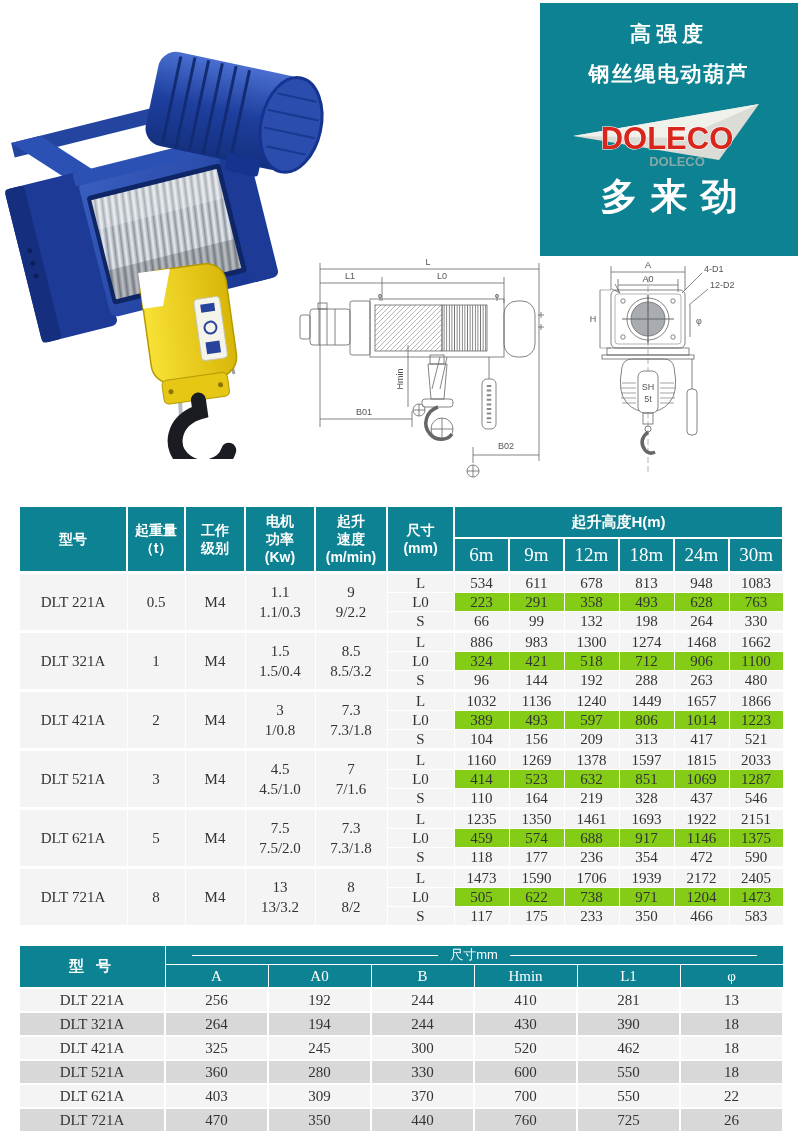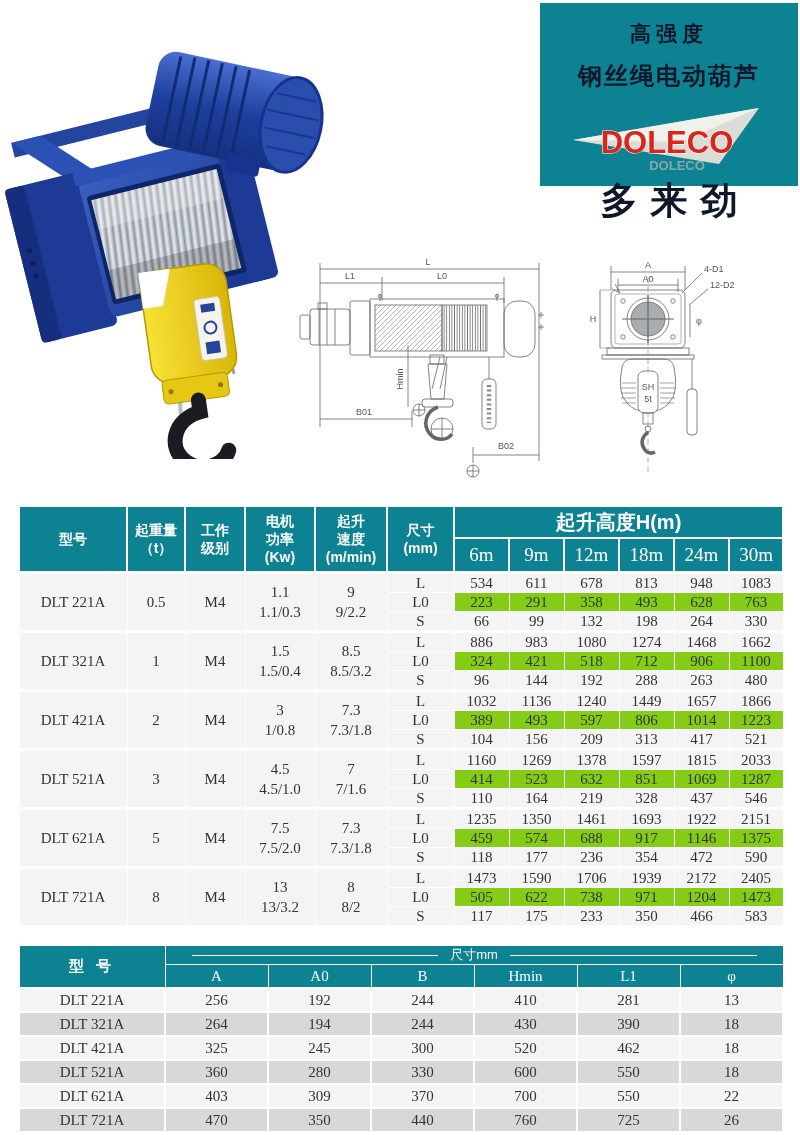--- a/index.html
+++ b/index.html
@@ -1,39 +1,39 @@
 <!DOCTYPE html>
 <html><head>
 <meta charset="utf-8">
 <style>
   html,body{margin:0;padding:0;background:#fff;}
   .page{position:relative;width:800px;height:1135px;background:#fff;overflow:hidden;
         font-family:"Liberation Sans",sans-serif;}
 
   
-  .brand{position:absolute;left:540px;top:3px;width:258px;height:183px;
-         background:#0D8292;color:#0f172a;text-align:center;}
+  .brand{position:absolute;left:540px;top:3px;width:258px;height:253px;
+         background:#0D8292;color:#ffffff;text-align:center;}
   .brand .t1{padding-top:17px;font-size:21px;font-weight:bold;letter-spacing:5px;}
-  .brand .t2{padding-top:12px;font-size:24px;font-weight:bold;letter-spacing:2px;}
+  .brand .t2{padding-top:12px;font-size:21px;font-weight:bold;letter-spacing:2px;}
   .logo-svg{display:block;margin:4px auto 0;width:220px;height:84px;}
   .brand .cn{font-size:37px;font-weight:bold;letter-spacing:13px;padding-left:13px;margin-top:-4px;}
 
   
   .photo{position:absolute;left:0;top:14px;}
   .sideview{position:absolute;left:292px;top:249px;}
   .endview{position:absolute;left:582px;top:249px;}
   .dwg-label{font-family:"Liberation Sans",sans-serif;font-size:9px;fill:#555;}
 
   
   table{border-collapse:collapse;table-layout:fixed;}
   th,td{text-align:center;vertical-align:middle;overflow:hidden;padding:0;}
   .spec{position:absolute;left:18px;top:505px;width:764px;}
   .spec thead th{background:#0D8292;color:#fff;border:2px solid #fff;
                  font-size:14px;font-weight:bold;line-height:1.3;}
-  .spec th.hgroup{font-size:20px;height:30px;}
+  .spec th.hgroup{font-size:15px;height:30px;}
   .spec tr.sub th{font-family:"Liberation Serif",serif;font-size:19px;font-weight:normal;height:32px;margin-top:12px;}
   .spec tbody td{background:#f4f4f4;border:1px solid #fff;height:18px;
                  font-family:"Liberation Serif",serif;font-size:15px;color:#333;}
   .spec tbody td.grey{background:#84cc16;}
   .spec tbody tr.group-start td{border-top:3px solid #fff;}
   .pre{white-space:pre-line;}
   .leftcol{line-height:1.35;}
 
   
   .dims{position:absolute;left:18px;top:945px;width:764px;}
@@ -339,21 +339,21 @@
           <td rowspan="3" class="leftcol pre">DLT 321A</td>
           <td rowspan="3" class="leftcol pre">1</td>
           <td rowspan="3" class="leftcol pre">M4</td>
           <td rowspan="3" class="leftcol pre">1.5
 1.5/0.4</td>
           <td rowspan="3" class="leftcol pre">8.5
 8.5/3.2</td>
           <td>L</td>
           <td class="">886</td>
           <td class="">983</td>
-          <td class="">1080</td>
+          <td class="">1300</td>
           <td class="">1274</td>
           <td class="">1468</td>
           <td class="">1662</td>
         </tr>
         <tr>
           <td>L0</td>
           <td class="grey">324</td>
           <td class="grey">421</td>
           <td class="grey">518</td>
           <td class="grey">712</td>

